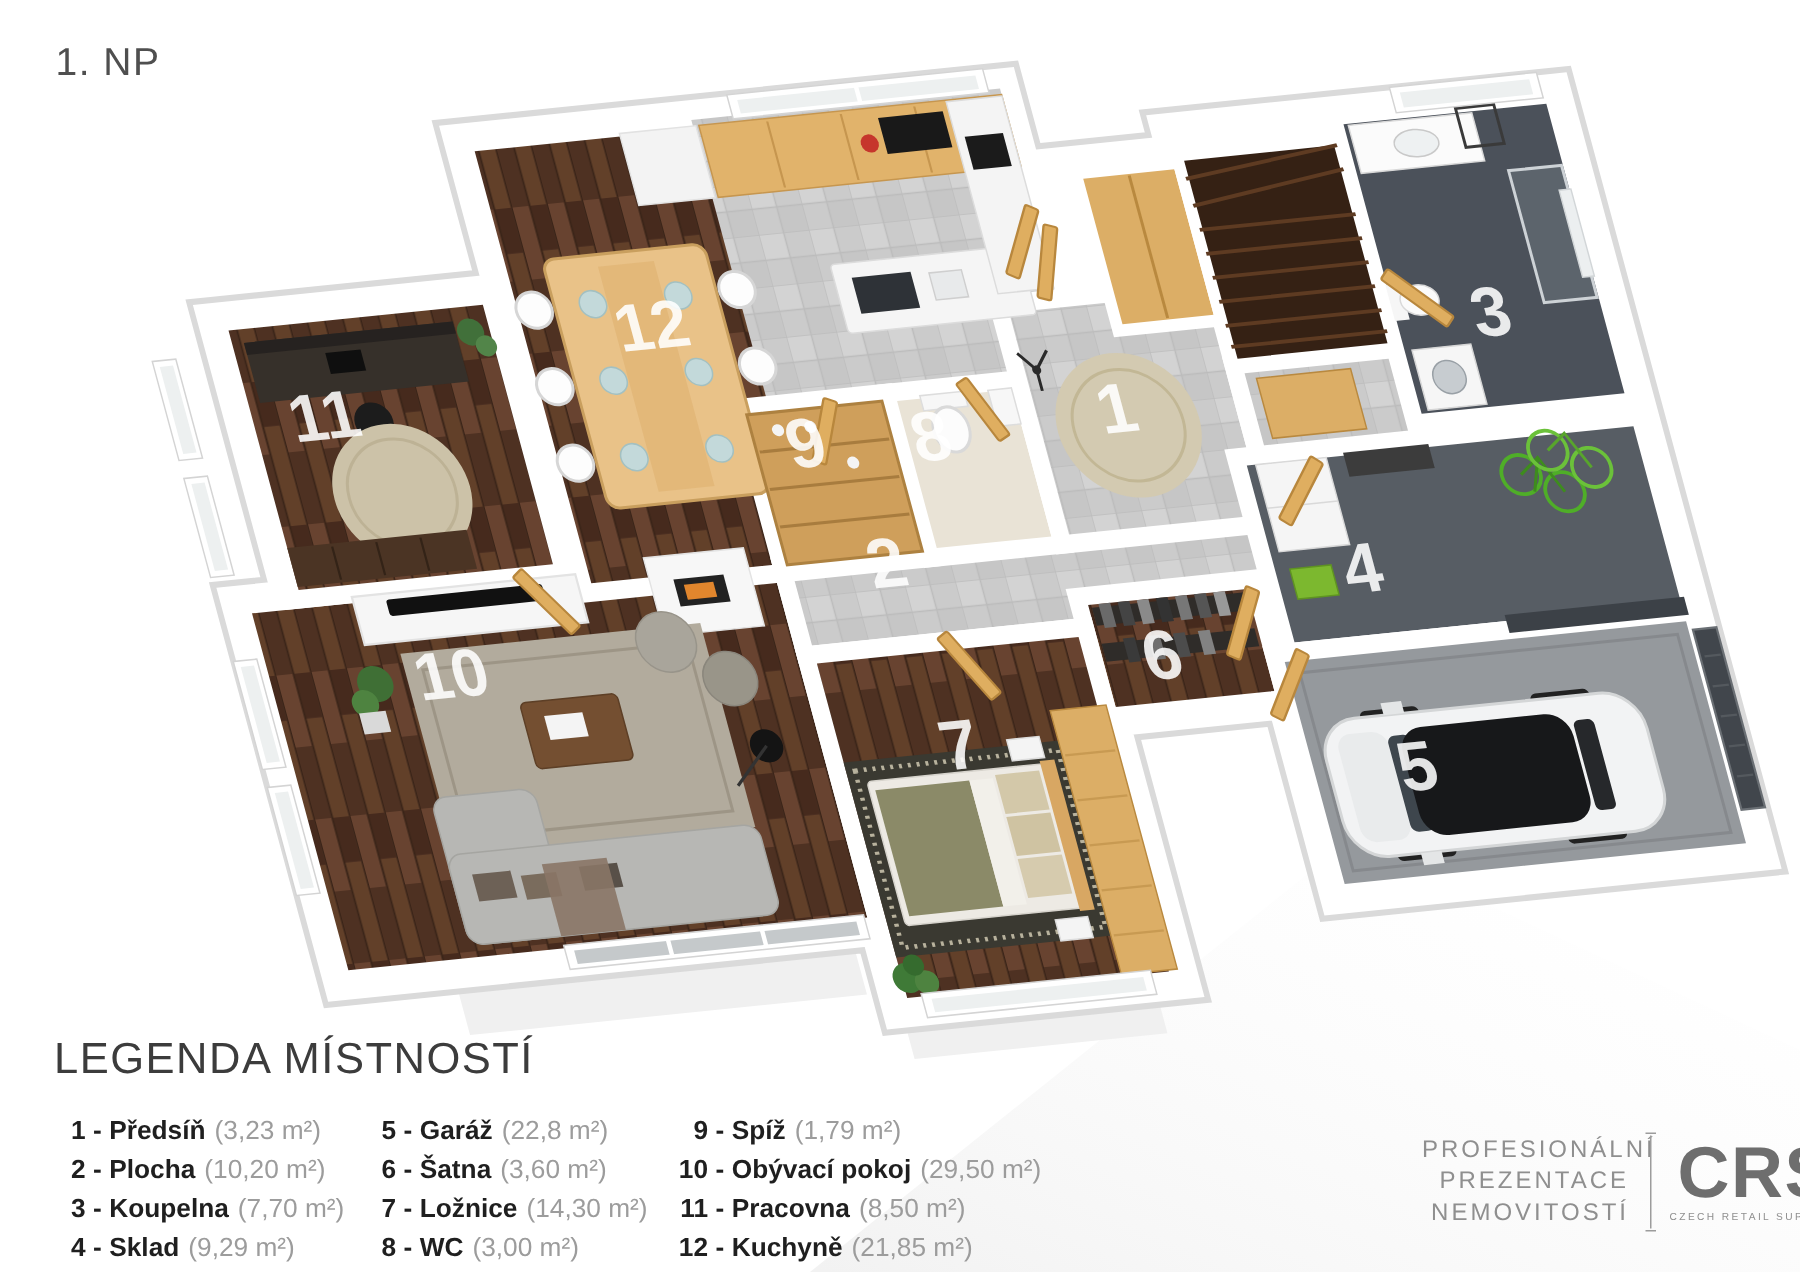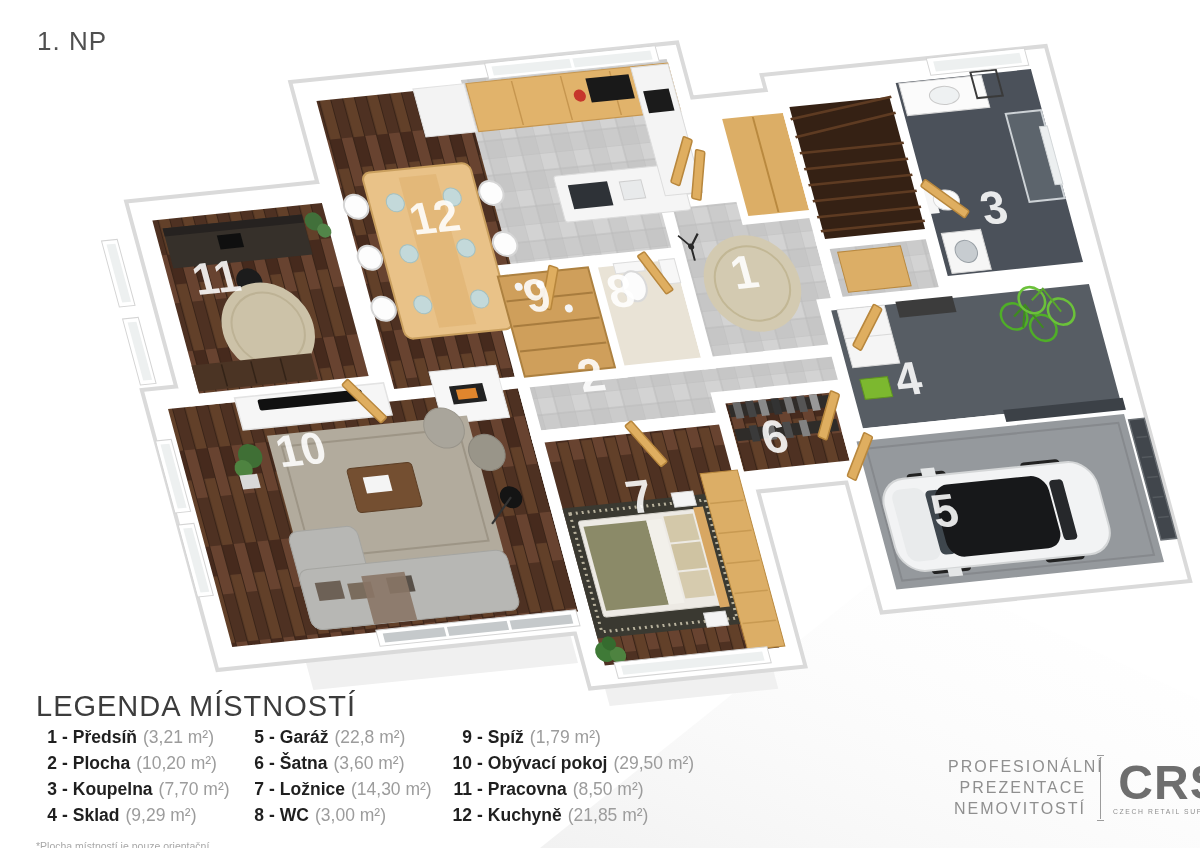--- a/index.html
+++ b/index.html
@@ -3,21 +3,21 @@
 <meta charset="utf-8">
 <style>
   html,body{margin:0;padding:0;background:#fff;}
   .page{position:relative;width:1200px;height:848px;background:#ffffff;overflow:hidden;
         font-family:"Liberation Sans", sans-serif;}
   .page-title{position:absolute;left:37px;top:26px;font-size:26px;font-weight:400;
         color:#4f4f4f;letter-spacing:1px;}
   svg.plan{position:absolute;left:0;top:0;}
   
   .legend{position:absolute;left:36px;top:690px;width:640px;}
-  .legend h2{margin:0 0 4px 0;font-size:29px;font-weight:400;color:#3c3c3c;
+  .legend h2{margin:0 0 20px 0;font-size:29px;font-weight:400;color:#3c3c3c;
         letter-spacing:1px;}
   .legend-cols{display:flex;gap:0;}
   .legend-col{display:flex;flex-direction:column;gap:5px;}
   .legend-col.c1{width:207px;}
   .legend-col.c2{width:208px;}
   .legend-col.c3{width:225px;}
   .lrow{display:flex;align-items:baseline;font-size:17.5px;white-space:nowrap;}
   .lnum{min-width:21px;text-align:right;font-weight:bold;color:#1f1f1f;}
   .lsep{font-weight:bold;color:#1f1f1f;margin:0 5px;}
   .lname{font-weight:bold;color:#1f1f1f;margin-right:6px;}
@@ -338,21 +338,21 @@
   </svg>
 
   <div class="legend">
     <h2>LEGENDA MÍSTNOSTÍ</h2>
     <div class="legend-cols">
       <div class="legend-col c1">
         <div class="lrow">
             <span class="lnum">1</span>
             <span class="lsep">-</span>
             <span class="lname">Předsíň</span>
-            <span class="larea">(3,21 m²)</span>
+            <span class="larea">(3,23 m²)</span>
           </div>
         <div class="lrow">
             <span class="lnum">2</span>
             <span class="lsep">-</span>
             <span class="lname">Plocha</span>
             <span class="larea">(10,20 m²)</span>
           </div>
         <div class="lrow">
             <span class="lnum">3</span>
             <span class="lsep">-</span>

